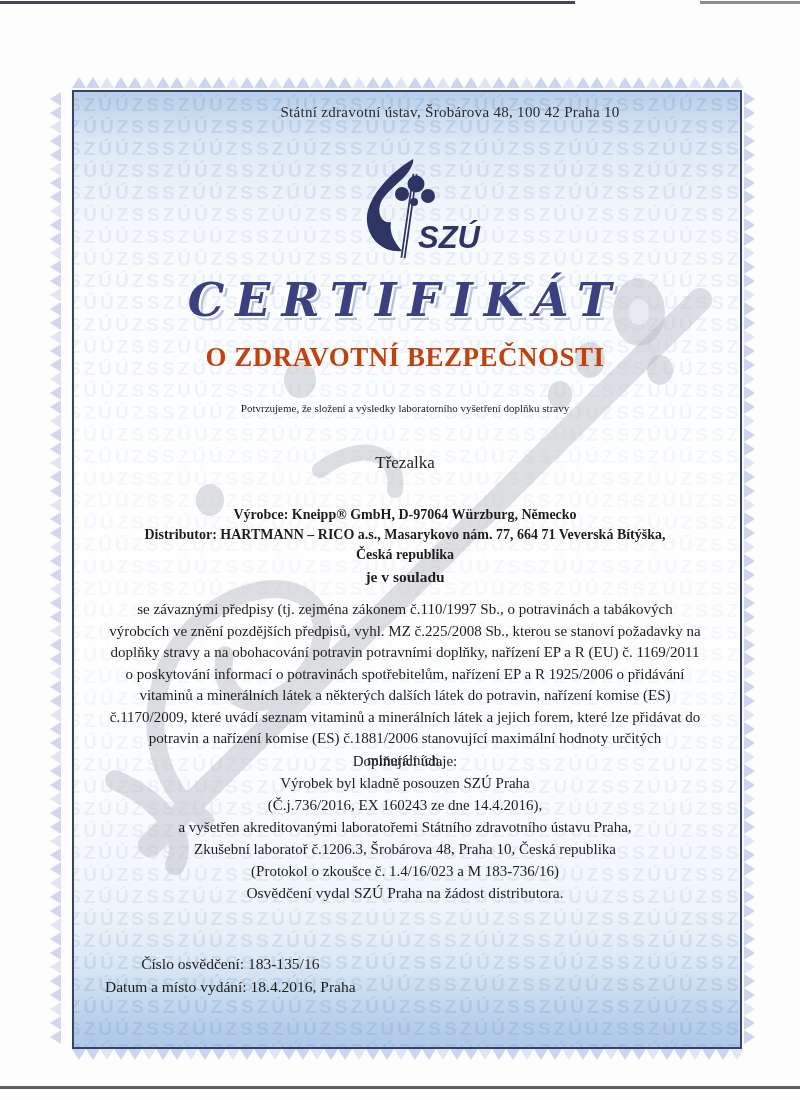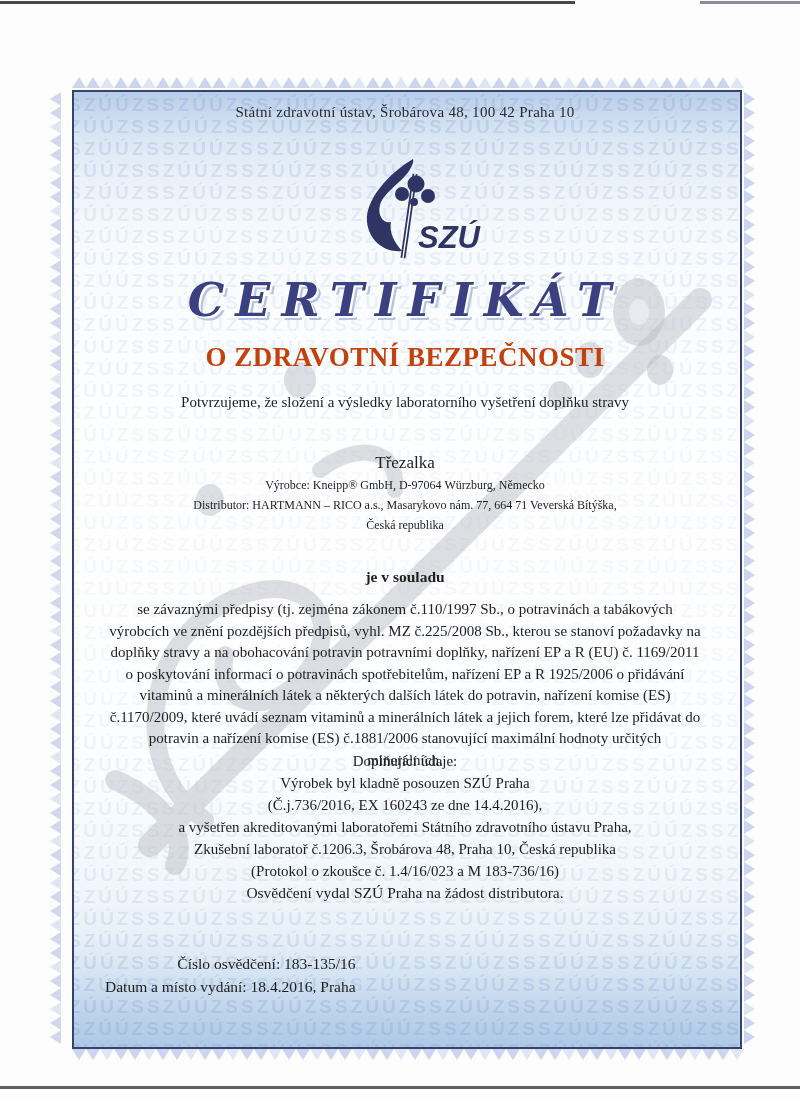--- a/index.html
+++ b/index.html
@@ -48,37 +48,37 @@
   .tri-right i{width:0;height:0;border-top:7px solid transparent;border-bottom:7px solid transparent;border-left:11px solid #cbd5ee;display:block;}
   .tri-up i:nth-child(3n), .tri-down i:nth-child(3n){opacity:.6;}
   .tri-left i:nth-child(3n), .tri-right i:nth-child(3n){opacity:.6;}
 
   
   .stamp{position:absolute;left:0;top:0;width:800px;height:1100px;pointer-events:none;}
 
   
   .content{position:absolute;left:72px;top:90px;width:666px;height:955px;font-size:15px;}
   .ctr{position:absolute;left:0;width:666px;text-align:center;white-space:nowrap;}
-  .address{top:14px;font-size:15px;color:#2a2a2e;letter-spacing:.3px;}
+  .address{top:14px;font-size:15px;color:#2a2a2e;letter-spacing:.3px;margin-left:45px;}
   .logo-wrap{top:68px;margin-left:13px;}
   .title{
     top:183px;font-family:"DejaVu Serif",serif;font-weight:bold;
     font-size:46px;letter-spacing:11px;color:#3b4180;
     text-shadow:2px 2px 0 #fff, 4px 4px 0 #b6c3e2;
     font-style:italic;
   }
   .subtitle{top:252px;font-weight:bold;font-size:27px;color:#c2410c;letter-spacing:.5px;}
-  .intro{top:304px;font-size:15px;}
+  .intro{top:312px;font-size:11px;}
   .product{top:363px;font-weight:normal;font-size:17px;}
-  .producer{top:385px;font-weight:normal;font-size:12px;line-height:20px;}
+  .producer{top:415px;font-weight:bold;font-size:14px;line-height:20px;}
   .lead{top:478px;font-weight:bold;font-size:15.5px;}
   .paragraph{top:509px;font-size:15px;line-height:21.5px;}
   .additional{top:660px;font-size:15px;line-height:22px;}
   .issue{top:792px;font-size:15.5px;line-height:22px;}
-  .foot-left{position:absolute;left:33px;top:862px;font-size:15.5px;line-height:23px;text-align:right;white-space:nowrap;}
+  .foot-left{position:absolute;left:33px;top:862px;font-size:15.5px;line-height:23px;text-align:center;white-space:nowrap;}
   .foot-right{position:absolute;left:430px;top:858px;width:220px;font-size:15.5px;line-height:22px;text-align:center;white-space:nowrap;}
 </style>
 </head>
 <body>
 
 <div class="scan-line-top"></div>
 <div class="scan-line-top2"></div>
 <div class="scan-line-bottom"></div>
 
 <div class="tri-row tri-up" style="left:72px;top:77px;">

